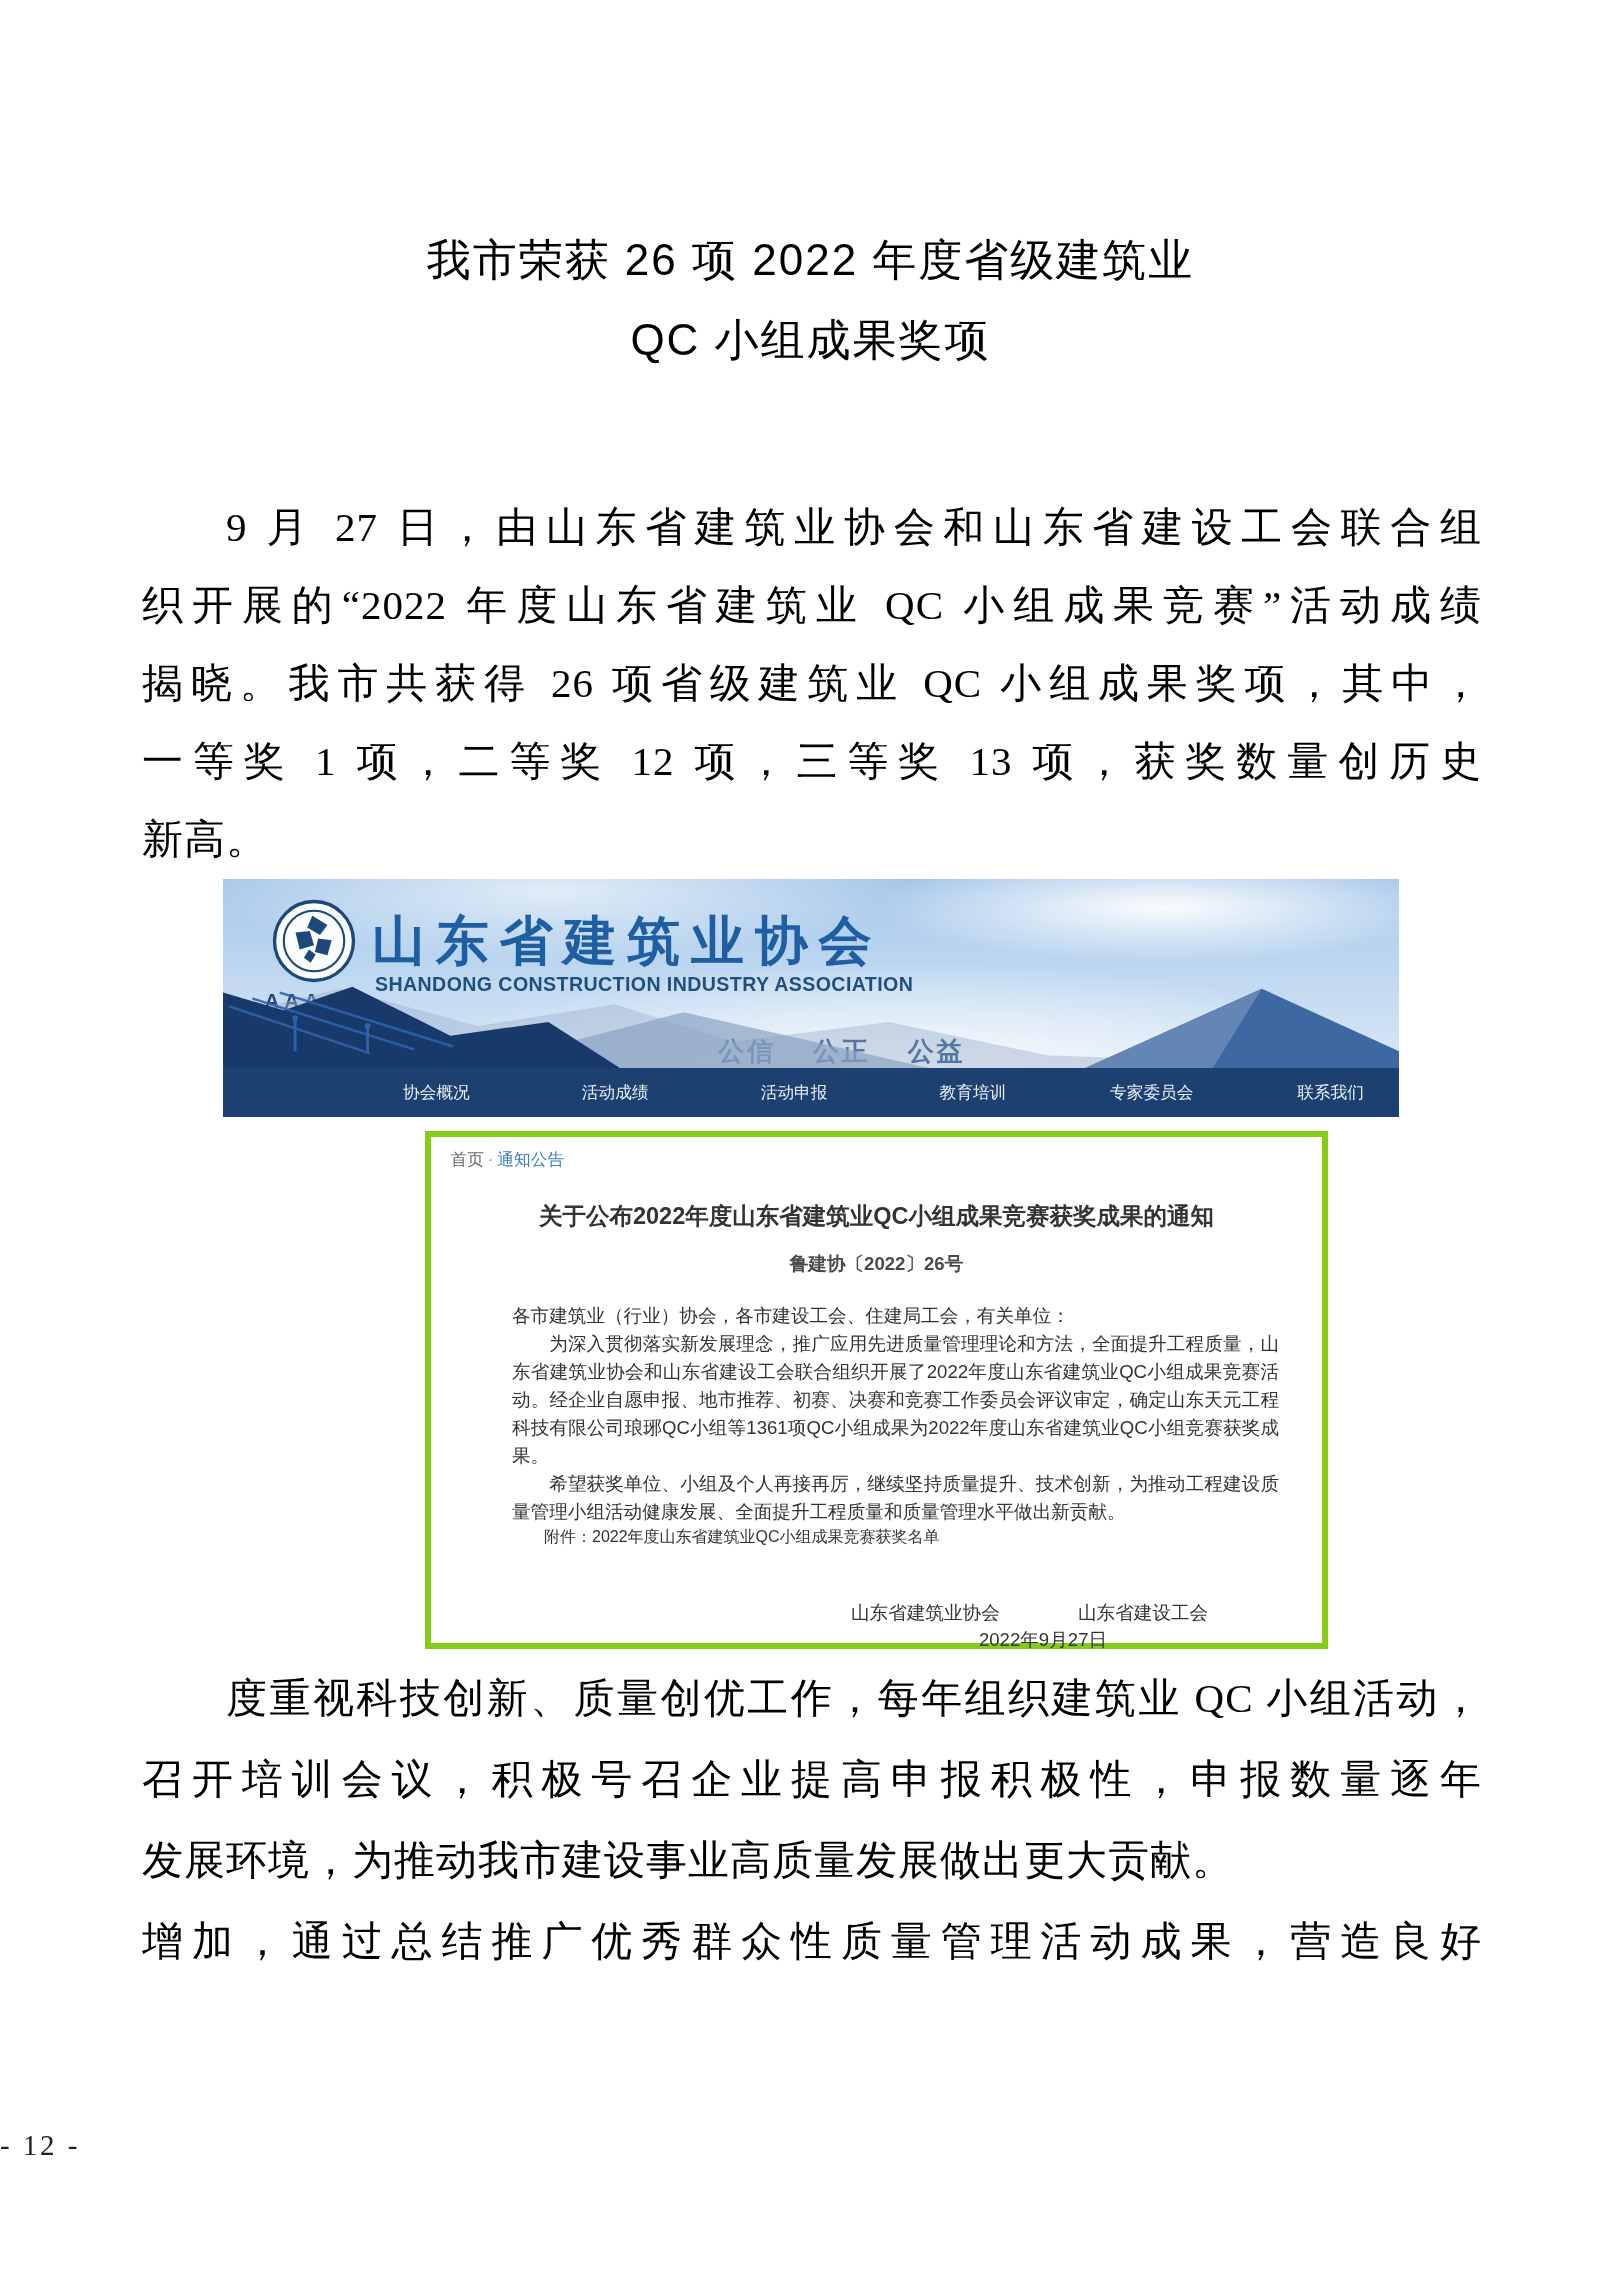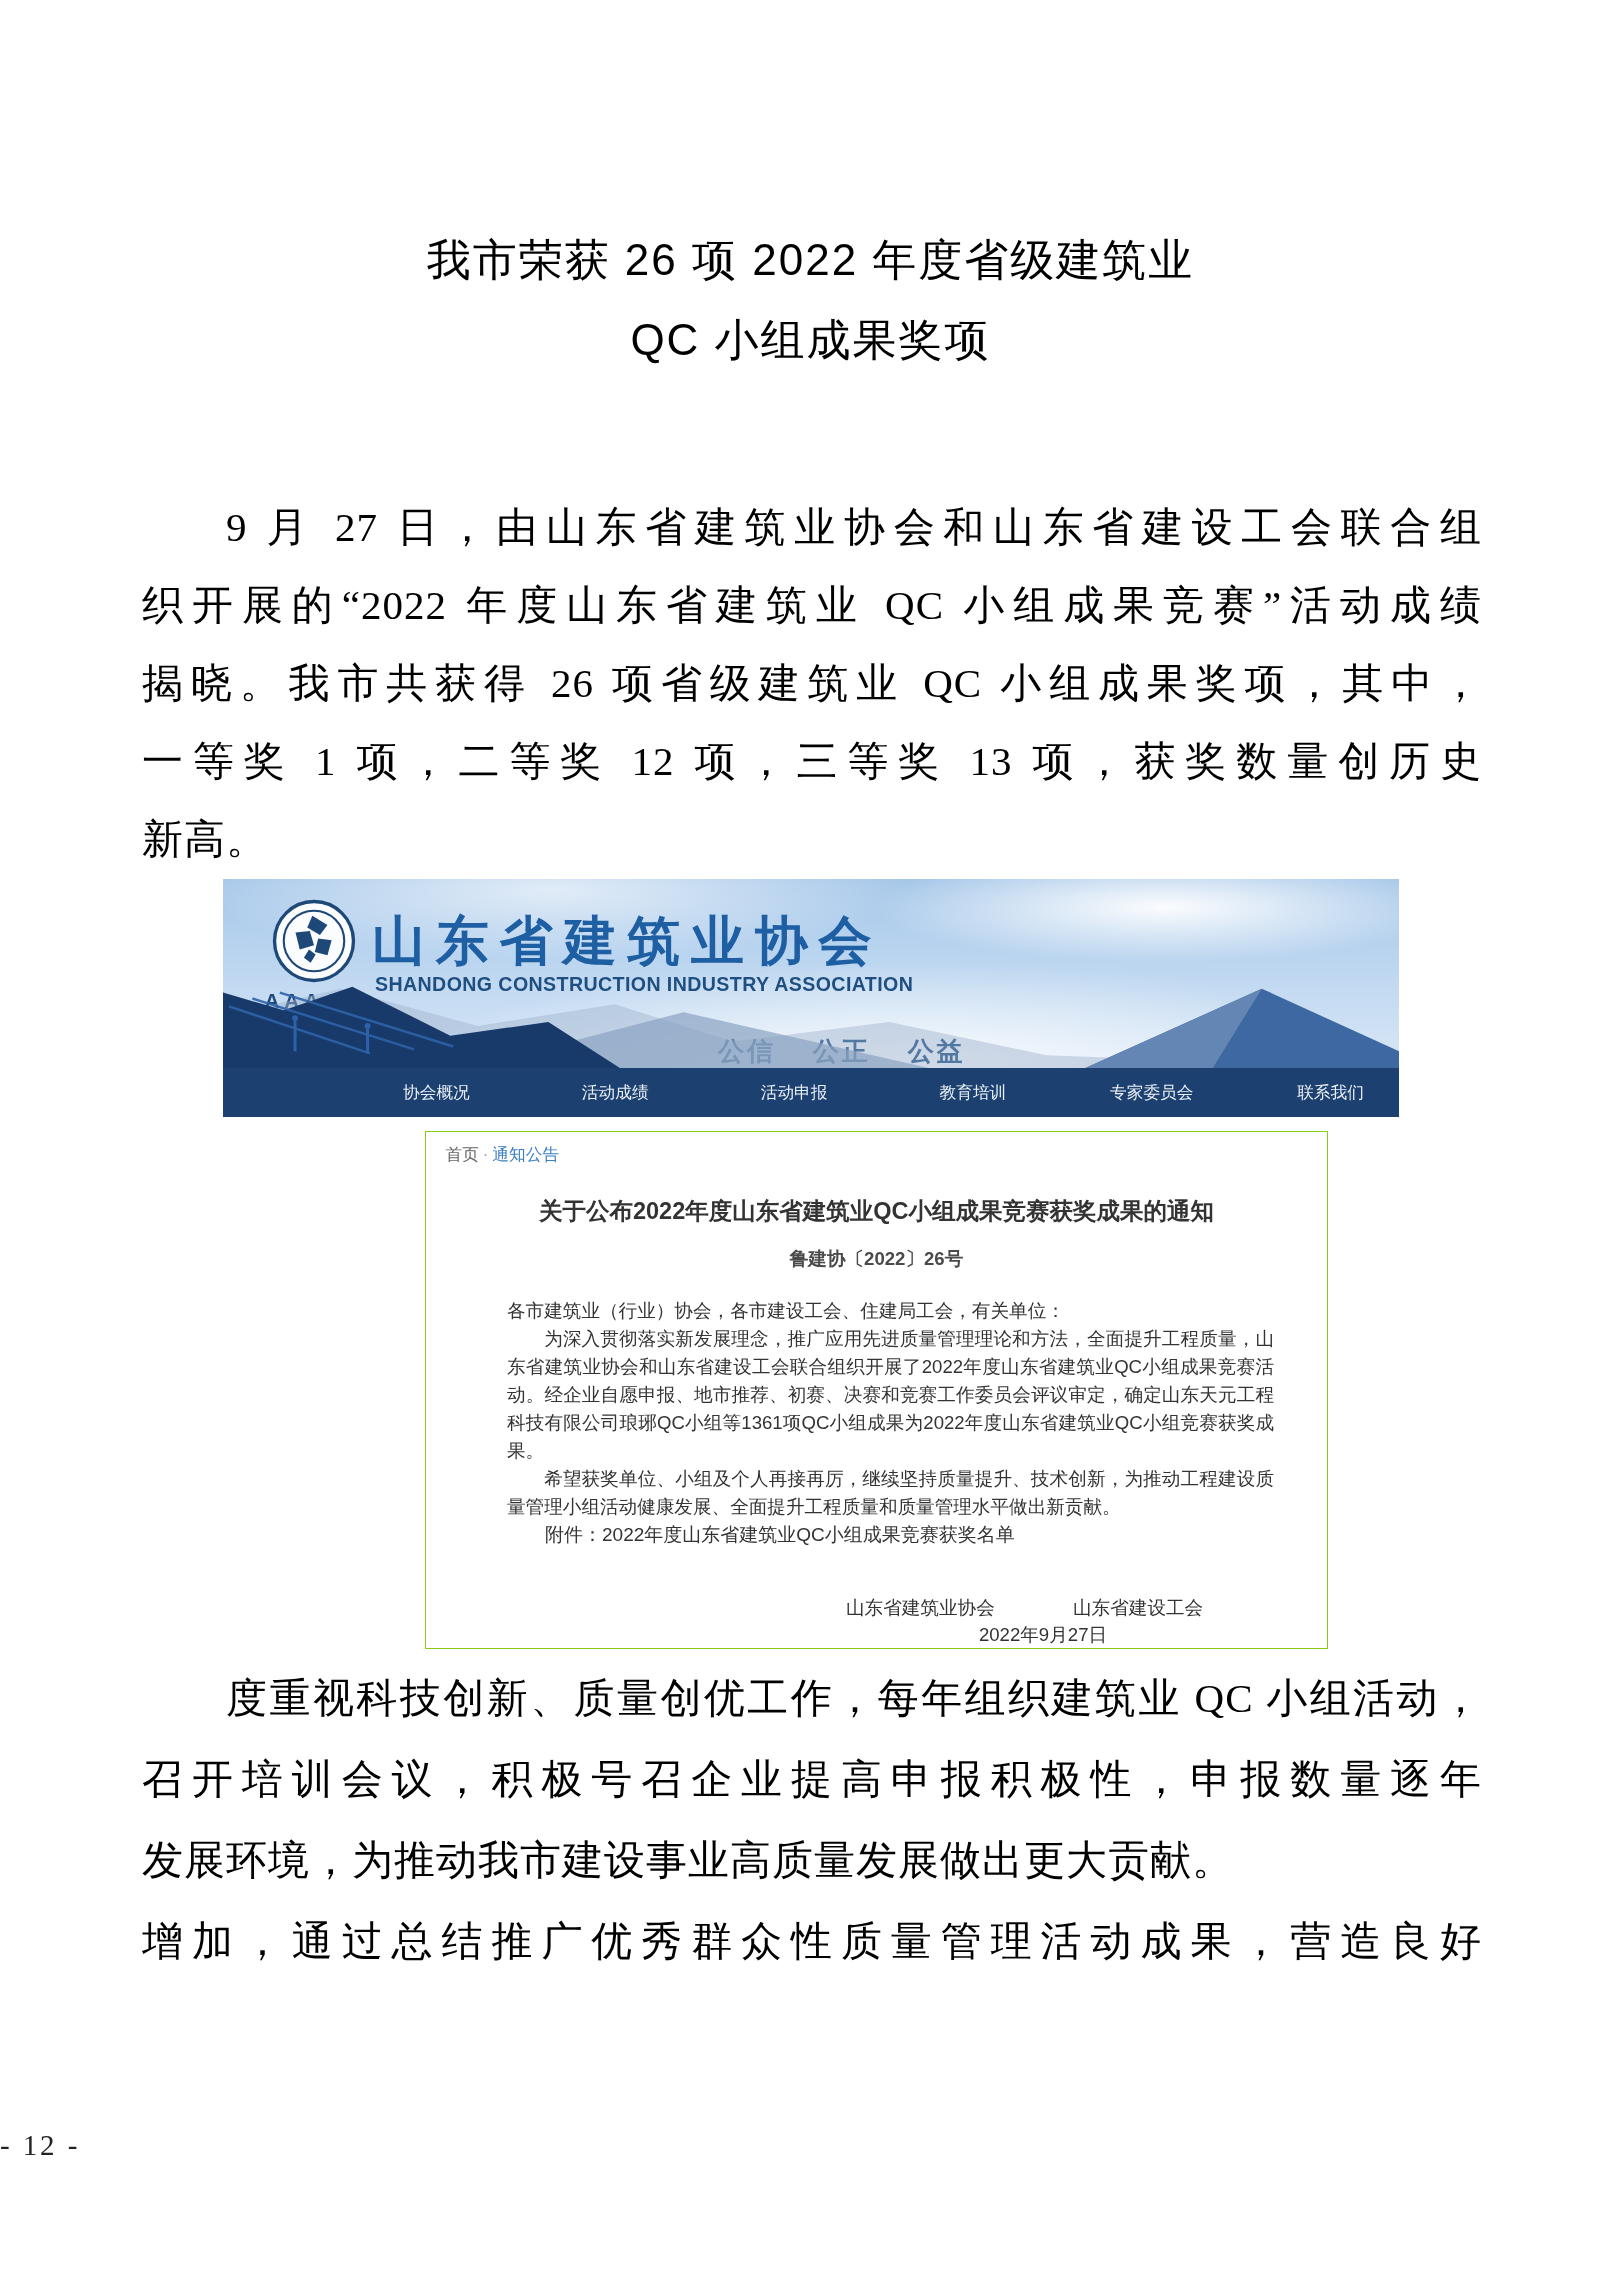--- a/index.html
+++ b/index.html
@@ -46,37 +46,37 @@
             color:#17497e; letter-spacing:2.9px; }
   .slogan span { margin-right:37px; }
   .mountains { position:absolute; left:0; bottom:0; width:1176px; height:93px; }
 
   .navbar { width:1176px; height:49px; background:#1c4170; display:flex; align-items:center;
             padding-left:145px;gap:42px; }
   .nav-item { flex:1; text-align:center; color:#e9eff6; font-size:16.7px; cursor:pointer; }
 
   .site-content { position:relative; width:1176px; height:536px; background:#fff; }
   .notice-box { position:absolute; left:202px; top:13.7px; width:903px; height:518px;
-                background:#fff; border:1px solid #84cc16; }
+                background:#fff; border:6px solid #84cc16; }
 
   .breadcrumb { position:absolute; left:19.6px; top:11.8px; font-size:16.7px; color:#666; }
   .breadcrumb .sep { color:#999; margin:0 3.9px; }
   .breadcrumb .crumb-link { color:#3b7fc4; cursor:pointer; }
 
   .notice-title { position:absolute; left:0; top:63px; width:100%; text-align:center;
                   font-size:23.5px; font-weight:700; color:#333; }
   .doc-number { position:absolute; left:0; top:114px; width:100%; text-align:center;
                 font-size:18.6px; font-weight:600; color:#4a4a4a; }
 
   .notice-body { position:absolute; left:81px; top:165px; width:767px;
                  font-size:18.6px; line-height:28px; color:#333; text-align:justify; }
   .notice-body .salutation { text-indent:0; }
   .notice-body .notice-par { text-indent:2em; }
   .attachment { position:absolute; left:81px; top:390px; width:767px;
-                font-size:19px; color:#333; text-indent:2em; }
+                font-size:16px; color:#333; text-indent:2em; }
 
   .signatures { position:absolute; left:0; top:463px; width:100%; height:27.4px; }
   .sig1 { position:absolute; left:420px; font-size:18.6px; color:#333; }
   .sig2 { position:absolute; left:647px; font-size:18.6px; color:#333; }
   .notice-date { position:absolute; left:0; top:490px; width:100%; text-align:center;
                  padding-left:333px; font-size:18.6px; color:#333; }
 </style>
 </head>
 <body>
 

